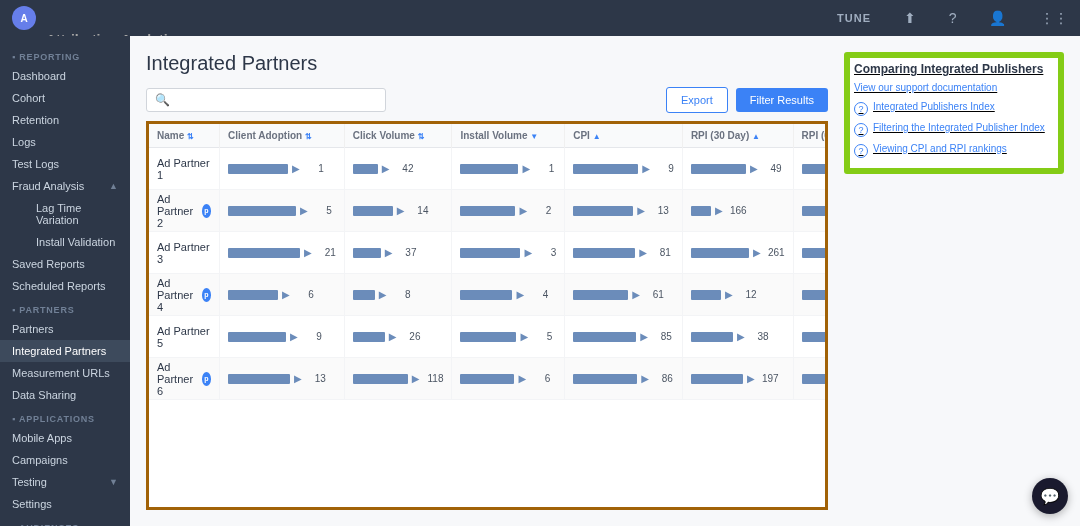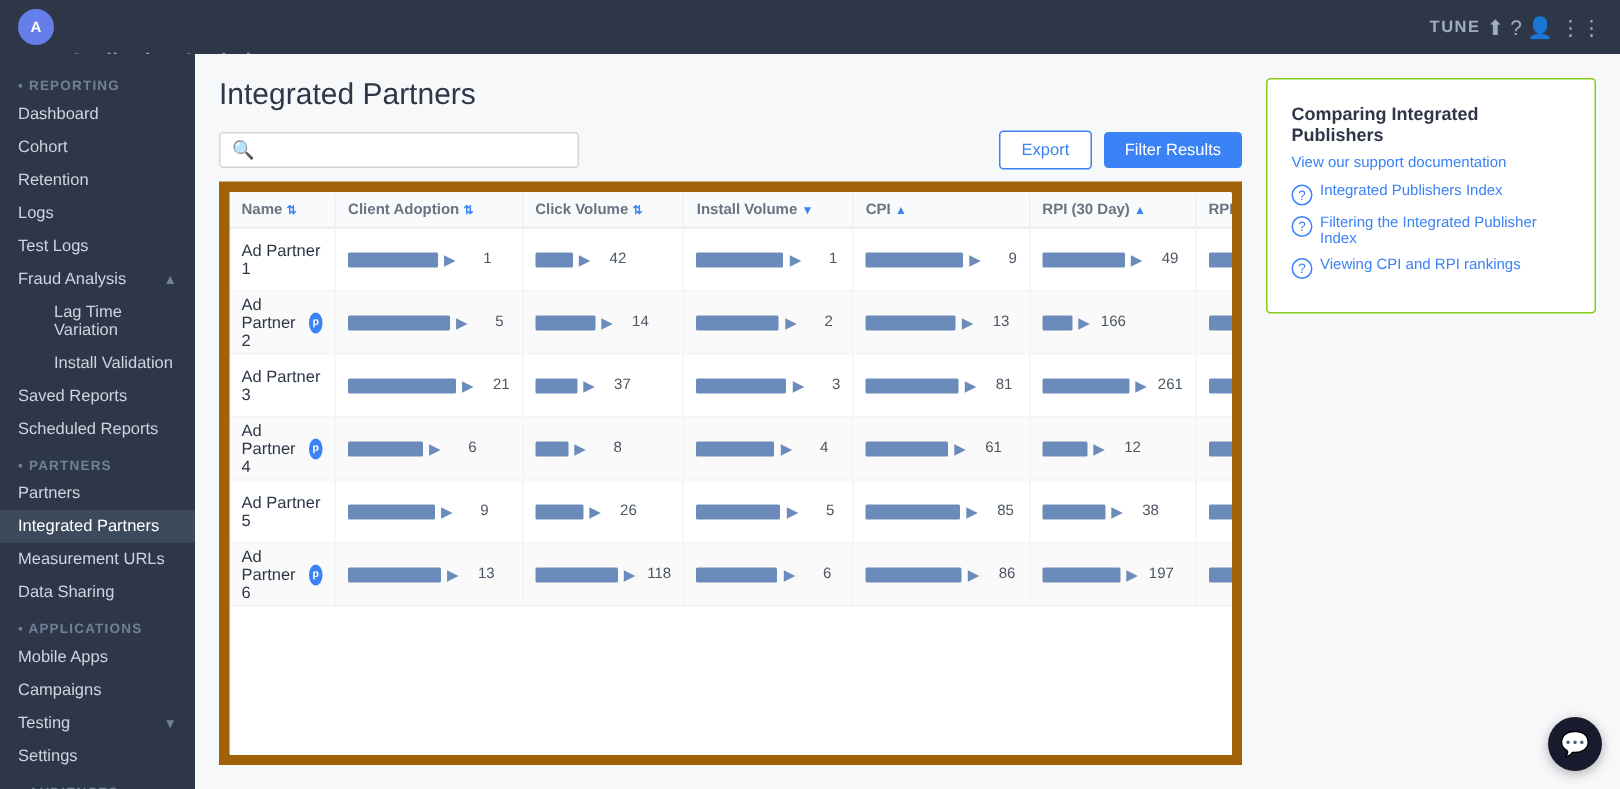--- a/index.html
+++ b/index.html
@@ -20,21 +20,21 @@
       border-radius: 50%;
       display: flex; align-items: center; justify-content: center;
       color: white; font-size: 10px; font-weight: bold;
       margin-right: 10px;
     }
     .top-nav-title {
       color: #a3a3a3; font-size: 14px; font-weight: 700; margin-top: 44px;
     }
     .top-nav-right {
       margin-left: auto;
-      display: flex; align-items: center; gap: 4px;
+      display: flex; align-items: center; gap: 33px;
     }
     .top-nav-tune {
       color: #a0aec0; font-size: 11px; font-weight: 600; letter-spacing: 1px;
     }
     .top-nav-icon {
       color: #a0aec0; font-size: 14px; cursor: pointer;
     }
 
     
     .layout {
@@ -149,21 +149,21 @@
       cursor: pointer;
       font-size: 11px;
       font-weight: 500;
     }
 
     
     .table-wrap {
       flex: 1;
       overflow: auto;
       background: white;
-      border: 7px solid #a16207;
+      border: 3px solid #a16207;
     }
     table {
       width: 100%;
       border-collapse: collapse;
       font-size: 11px;
     }
     thead tr {
       background: #f9fafb;
       border-bottom: 1px solid #e5e7eb;
     }
@@ -202,23 +202,24 @@
     .bar-num { color: #4b5563; font-size: 10px; min-width: 20px; text-align: right; }
     .bar-arrow { color: #6b8cba; font-size: 10px; }
 
     
     .right-panel {
       width: 220px;
       flex-shrink: 0;
     }
     .info-card {
       background: white;
-      border: 1px solid #84cc16;
+      border: 6px solid #84cc16;
       border-radius: 3px;
-      padding: 16px;
+      padding: 4px;
+      text-decoration: underline;
     }
     .info-card-title {
       font-size: 12px;
       font-weight: 600;
       color: #2d3748;
       margin-bottom: 6px;
     }
     .info-card-link {
       color: #3b82f6;
       font-size: 10px;

